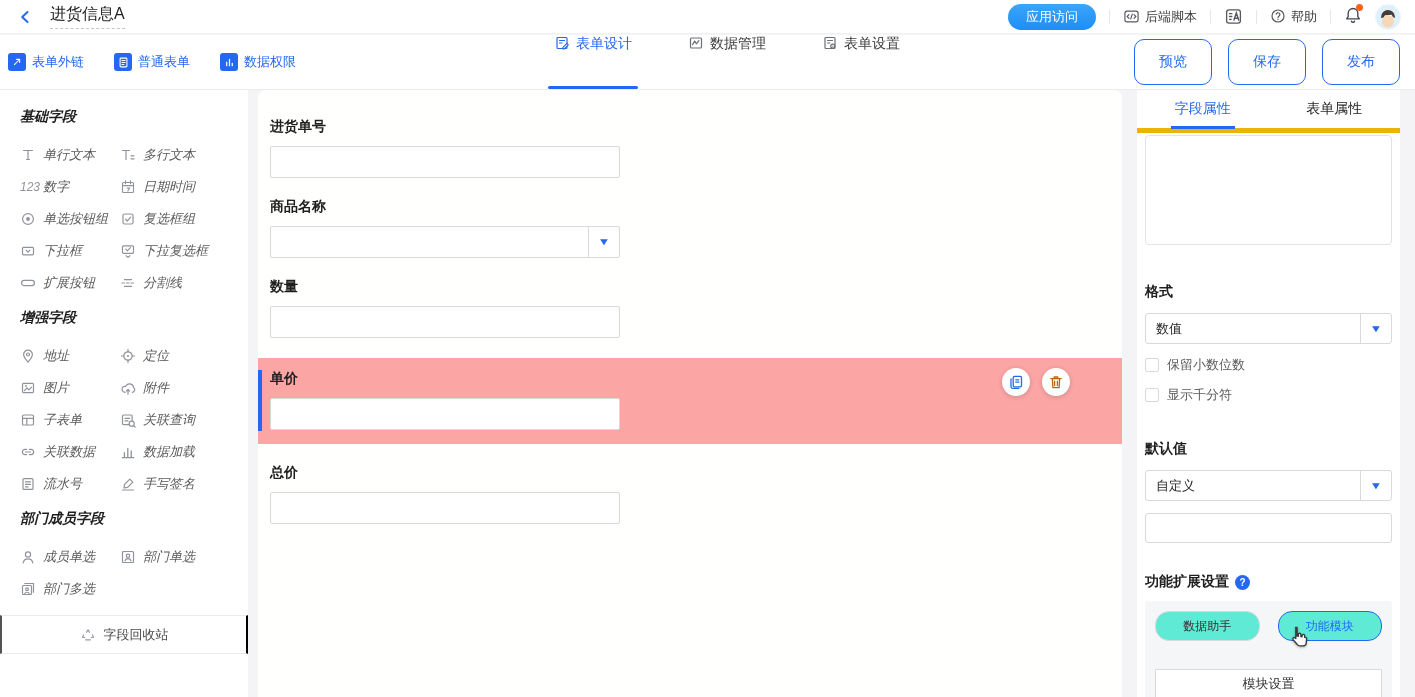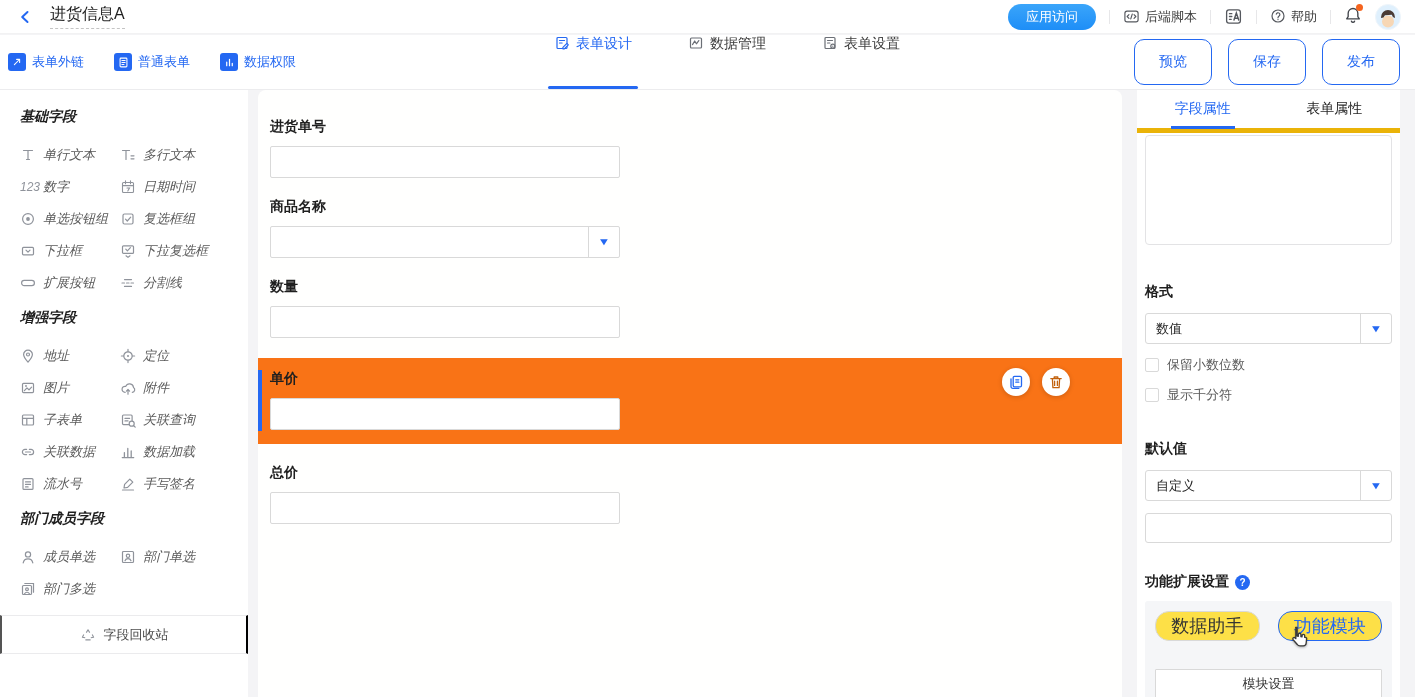--- a/index.html
+++ b/index.html
@@ -51,21 +51,21 @@
 
   
   .canvas { position:absolute; left:258px; top:90px; width:864px; bottom:0; background:#fffffe; border-radius:8px 8px 0 0; padding:28px 12px 0 12px; }
   .field { margin-bottom:20px; }
   .field-label { font-size:14px; font-weight:bold; color:#1f1f1f; margin-bottom:10px; }
   .field-input { width:350px; height:32px; border:1px solid #d9d9d9; border-radius:2px; background:#fff; font-size:13px; padding:0 8px; }
   .select-box { width:350px; height:32px; border:1px solid #d9d9d9; border-radius:2px; background:#fff; display:flex; cursor:pointer;}
   .select-box .sel-text { flex:1; }
   .sel-caret { width:31px; border-left:1px solid #d9d9d9; display:flex; align-items:center; justify-content:center; }
   .caret { color:#2468F2; font-size:10px; line-height:1; transform:scaleX(1.3); }
-  .field.selected { background:#f97316; margin:16px -12px 20px; padding:12px 12px 14px; position:relative; }
+  .field.selected { background:#fca5a5; margin:16px -12px 20px; padding:12px 12px 14px; position:relative; }
   .field.selected::before { content:''; position:absolute; left:0; top:12px; bottom:13px; width:4px; background:#2468F2; }
   .fld-actions { position:absolute; top:10px; right:52px; display:flex; gap:12px; }
   .circle-btn { width:28px; height:28px; border-radius:50%; border:none; background:#fff; box-shadow:0 1px 5px rgba(0,0,0,.18);
     display:flex; align-items:center; justify-content:center; cursor:pointer; }
 
   
   .panel { position:absolute; left:1137px; top:90px; width:263px; bottom:0; background:#fff; }
   .panel-tabs { height:43px; border-bottom:5px solid #eab308; display:flex; }
   .p-tab { flex:1; display:flex; align-items:center; justify-content:center; font-size:14px; color:#262626; position:relative; cursor:pointer; background:none; border:none;}
   .p-tab.active { color:#2468F2; }
@@ -77,21 +77,21 @@
   .p-select { margin-top:12px; height:31px; border:1px solid #d9d9d9; border-radius:3px; background:#fff; display:flex; align-items:center; font-size:13px; color:#262626; cursor:pointer;}
   .p-select .sel-text { flex:1; padding:0 10px; }
   .p-select .sel-caret { height:100%; }
   .cb-row { display:flex; align-items:center; gap:8px; margin-top:12px; font-size:13px; color:#595959; cursor:pointer;}
   .cb { width:14px; height:14px; border:1px solid #d9d9d9; border-radius:2px; background:#fff; flex:0 0 auto;}
   .p-input { margin-top:12px; width:100%; height:30px; border:1px solid #d9d9d9; border-radius:3px; background:#fff; padding:0 8px; font-size:13px;}
   .q-badge { width:15px; height:15px; border-radius:50%; background:#2468F2; color:#fff; font-size:10px; font-weight:bold;
     display:inline-flex; align-items:center; justify-content:center; cursor:pointer; }
   .ext-box { margin-top:10px; background:#f5f6f8; border-radius:3px; padding:10px; position:relative; }
   .ext-row { display:flex; gap:18px; }
-  .seg-btn { flex:1; height:30px; background:#fde047; border:1px solid #d9d9d9; border-radius:14px; font-size:18px; color:#333; cursor:pointer;}
+  .seg-btn { flex:1; height:30px; background:#5eead4; border:1px solid #d9d9d9; border-radius:14px; font-size:12px; color:#333; cursor:pointer;}
   .seg-btn.active { border:1px solid #2468F2; color:#2468F2; }
   .wide-btn { margin-top:28px; width:100%; height:30px; background:#fff; border:1px solid #d9d9d9; border-radius:1px; font-size:13px; color:#333; cursor:pointer;}
   .cursor-hand { position:absolute; left:143px; top:24px; pointer-events:none; filter:drop-shadow(0 1px 1px rgba(0,0,0,.3)); }
 </style>
 </head>
 <body>
 
 <svg width="0" height="0" style="position:absolute" aria-hidden="true">
   <defs>
     <g id="defs-root" fill="none" stroke="currentColor" stroke-width="1.2" stroke-linecap="round" stroke-linejoin="round"></g>

